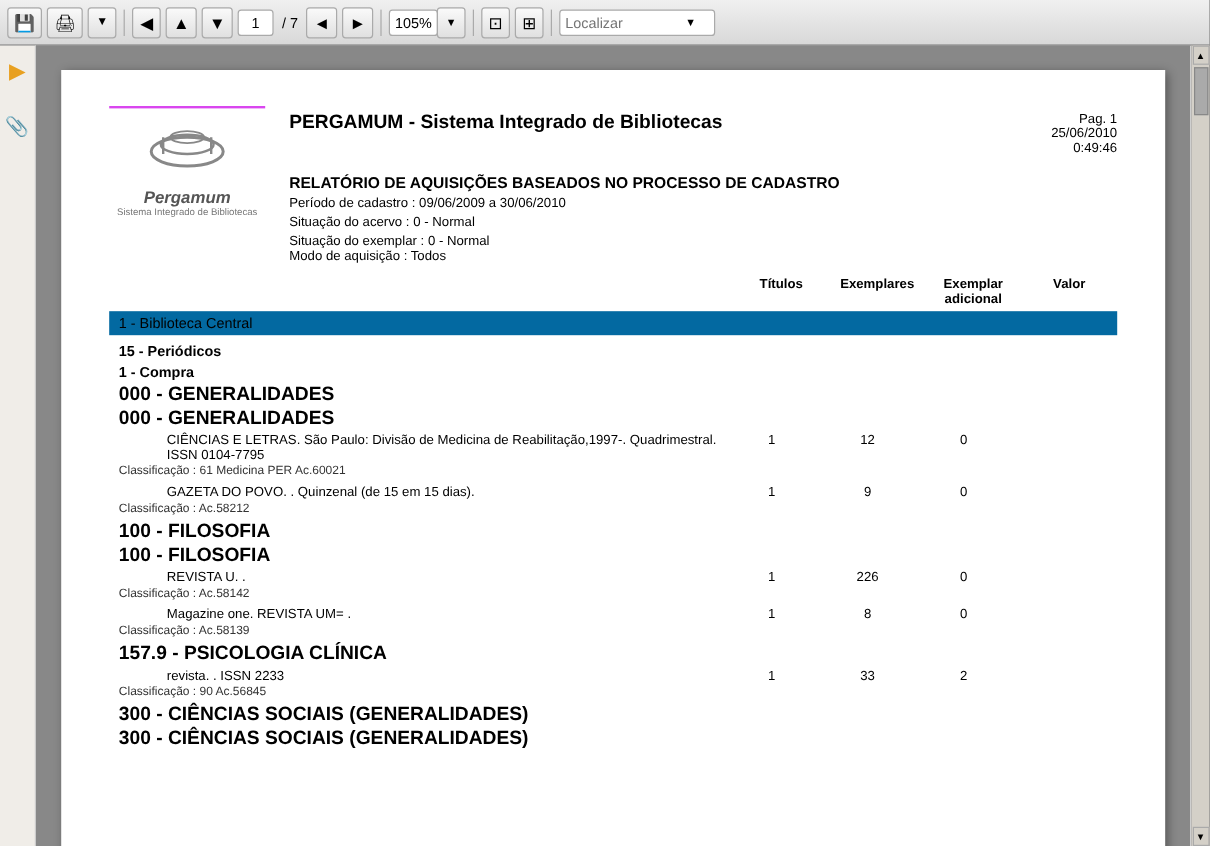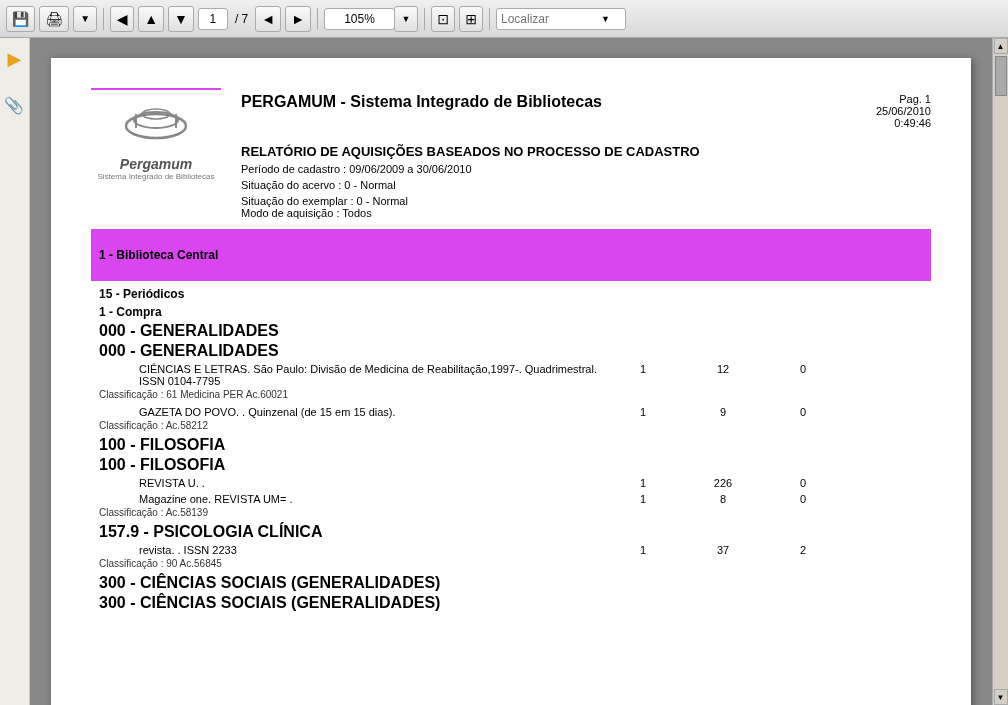--- a/index.html
+++ b/index.html
@@ -138,23 +138,23 @@
       margin: 12px 0 4px 0;
       font-size: 11px;
       font-weight: bold;
     }
     .col-header {
       text-align: center;
     }
 
     
     .section-row {
-      background: #d946ef;
-      padding: 19px 8px;
-      font-weight: bold;
+      background: #0369a1;
+      padding: 3px 8px;
+      font-weight: normal;
       font-size: 12px;
       margin: 4px 0;
     }
     .subsection-row {
       padding: 2px 8px;
       font-size: 12px;
       font-weight: bold;
     }
     .category-row {
       padding: 1px 8px;
@@ -232,21 +232,21 @@
   <div class="tb-separator"></div>
   <button class="tb-btn">◀</button>
   <button class="tb-btn">▲</button>
   <button class="tb-btn">▼</button>
   <input class="tb-input" style="width: 30px; text-align: center;" value="1">
   <span class="tb-page-info">/ <span>7</span></span>
   <button class="tb-btn">◄</button>
   <button class="tb-btn">►</button>
   <div class="tb-separator"></div>
   <div style="position:relative; display:flex; align-items:center;">
-    <input class="tb-input" style="width: 71px; text-align: center;" value="105%">
+    <input class="tb-input" style="width: 41px; text-align: center;" value="105%">
     <button class="tb-btn" style="margin-left:-1px; font-size:9px; padding:0 3px;">▼</button>
   </div>
   <div class="tb-separator"></div>
   <button class="tb-btn">⊡</button>
   <button class="tb-btn">⊞</button>
   <div class="tb-separator"></div>
   <div class="tb-search-box">
     <input type="text" placeholder="Localizar" style="">
     <span style="font-size:9px; cursor:pointer;">▼</span>
   </div>
@@ -289,20 +289,28 @@
             <div class="detail" style="margin-top:0;">Modo de aquisição  :  Todos</div>
           </div>
         </div>
         <div class="header-right">
           <div>Pag. 1</div>
           <div>25/06/2010</div>
           <div>0:49:46</div>
         </div>
       </div>
 
+      <div class="col-headers">
+        <div class="col-header" style="width:80px;">Títulos</div>
+        <div class="col-header" style="width:80px;">Exemplares</div>
+        <div class="col-header" style="width:80px;">
+          <span>Exemplar adicional</span>
+        </div>
+        <div class="col-header" style="width:80px;">Valor</div>
+      </div>
 
       <div class="section-row">
         <span>1 - Biblioteca Central</span>
       </div>
 
       <div class="subsection-row">
         <span>15 - Periódicos</span>
       </div>
 
       <div class="subsection-row">
@@ -349,41 +357,42 @@
 
       <div class="data-row">
         <div class="desc">REVISTA U.   .</div>
         <div class="nums">
           <div class="num-cell">1</div>
           <div class="num-cell">226</div>
           <div class="num-cell">0</div>
           <div class="num-cell valor"></div>
         </div>
       </div>
+      <div class="classif-row">Classificação :  Ac.58142</div>
 
       <div class="data-row">
         <div class="desc">Magazine one. REVISTA UM=   .</div>
         <div class="nums">
           <div class="num-cell">1</div>
           <div class="num-cell">8</div>
           <div class="num-cell">0</div>
           <div class="num-cell valor"></div>
         </div>
       </div>
       <div class="classif-row">Classificação :  Ac.58139</div>
 
       <div class="category-row">
         <span>157.9 - PSICOLOGIA CLÍNICA</span>
       </div>
 
       <div class="data-row">
         <div class="desc">revista.   .   ISSN 2233</div>
         <div class="nums">
           <div class="num-cell">1</div>
-          <div class="num-cell">37</div>
+          <div class="num-cell">33</div>
           <div class="num-cell">2</div>
           <div class="num-cell valor"></div>
         </div>
       </div>
       <div class="classif-row">Classificação : 90  Ac.56845</div>
 
       <div class="category-row">
         <span>300 - CIÊNCIAS SOCIAIS (GENERALIDADES)</span>
       </div>
 

